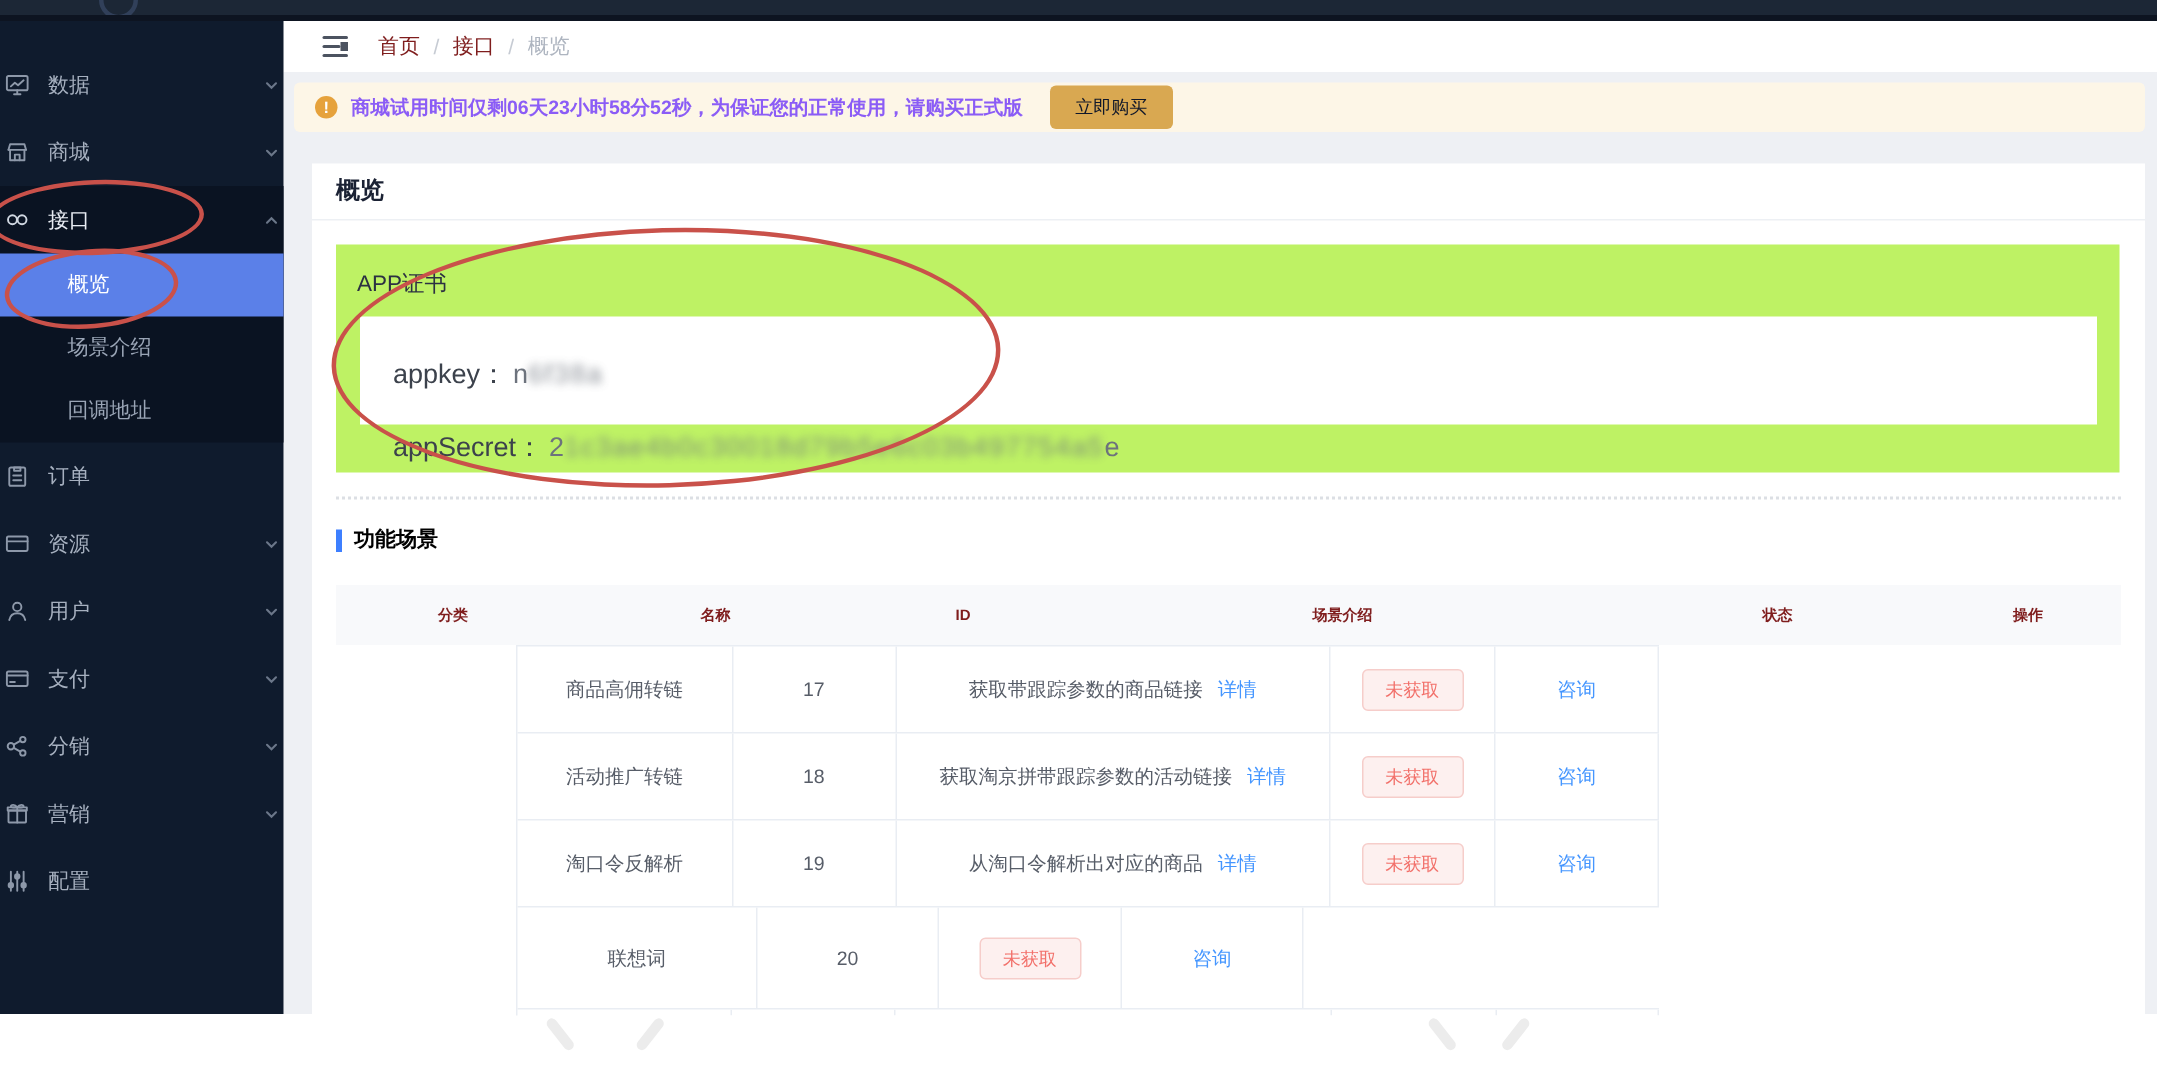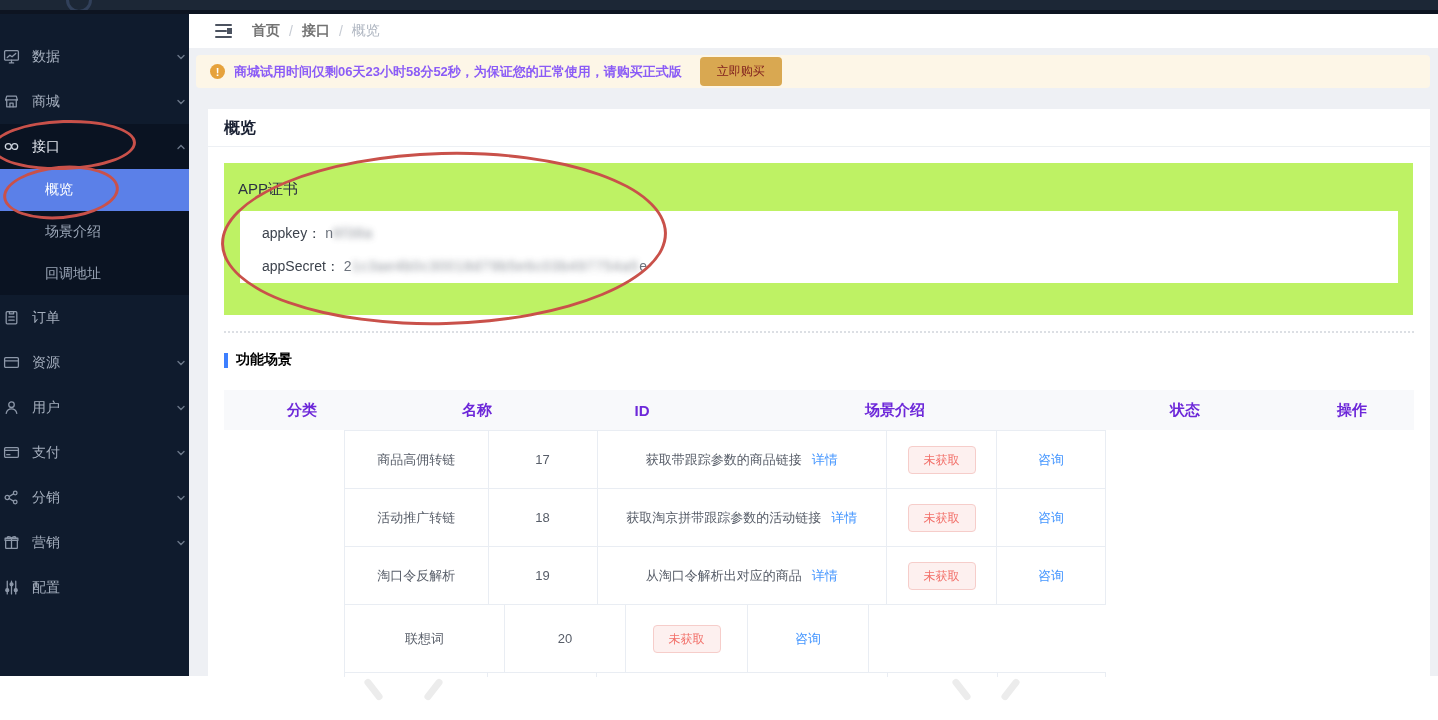--- a/index.html
+++ b/index.html
@@ -32,55 +32,55 @@
   
   .crumb-bar{position:absolute;left:189px;top:14px;width:1249px;height:34px;
     background:#fff;display:flex;align-items:center;z-index:2}
   .fold-icon{width:17px;height:14px;margin-left:26px;margin-right:20px;position:relative;cursor:pointer}
   .fold-icon i{position:absolute;left:0;height:2px;background:#4c5360;border-radius:1px}
   .fold-icon i:nth-child(1){top:0;width:17px}
   .fold-icon i:nth-child(2){top:6px;width:12px}
   .fold-icon i:nth-child(3){top:12px;width:17px}
   .fold-icon b{position:absolute;right:0;top:4px;width:5px;height:6px;background:#4c5360}
   .crumbs{display:flex;align-items:center;font-size:14px}
-  .crumb{color:#737373;font-weight:bold;cursor:pointer}
+  .crumb{color:#7f1d1d;font-weight:normal;cursor:pointer}
   .crumb.last{color:#aeb5c0;font-weight:normal;cursor:default}
   .crumb-sep{color:#c6cbd3;margin:0 9px;font-weight:normal}
   
   .content-bg{position:absolute;left:189px;top:48px;width:1249px;height:628px;
     background:#eef0f4;z-index:1}
   .banner{position:absolute;left:196px;top:55px;width:1234px;height:33px;
     background:#fdf6e7;border-radius:4px;display:flex;align-items:center;
     box-sizing:border-box;padding:0 14px;z-index:2}
   .warn-icon{width:15px;height:15px;border-radius:50%;background:#e6a23c;color:#fff;
     font-size:11px;font-weight:bold;display:flex;align-items:center;justify-content:center;
     margin-right:9px;flex:none}
   .banner-text{font-size:13px;color:#8b5cf6;font-weight:bold}
-  .buy-btn{margin-left:18px;background:#d9a851;color:#7f1d1d;font-size:12px;
+  .buy-btn{margin-left:18px;background:#d9a851;color:#0f172a;font-size:12px;
     padding:6px 17px;border-radius:4px;border:none;cursor:pointer;font-family:inherit}
   
   .card{position:absolute;left:208px;top:109px;width:1222px;height:611px;
     background:#fff;z-index:2}
   .card-title{height:37px;line-height:37px;padding:0 16px;font-size:16px;font-weight:bold;
     color:#1b2234;border-bottom:1px solid #edf0f4}
   .panel{position:absolute;left:16px;top:54px;width:1189px;height:152px;background:#bef264}
   .panel-title{padding:17px 0 0 14px;font-size:15px;color:#2c3142}
   .cert-box{position:absolute;left:16px;top:48px;width:1158px;height:72px;background:#fff}
-  .cert-line{font-size:14px;color:#3c424c;padding-left:22px;margin-top:12px;line-height:21px}
+  .cert-line{font-size:18px;color:#3c424c;padding-left:22px;margin-top:28px;line-height:21px}
   .cert-line .val{color:#6d737d;margin-left:4px}
   .blurred{filter:blur(3px);opacity:.8;letter-spacing:1px}
   .divider{position:absolute;left:16px;top:222px;width:1190px;height:0;
     border-top:2px dotted #dcdfe4}
   .section-head{position:absolute;left:16px;top:242px;display:flex;align-items:center}
   .blue-bar{width:4px;height:15px;background:#3d7fff;margin-right:8px}
   .section-title{font-size:14px;font-weight:bold;color:#000000}
   
   .tbl-header{position:absolute;left:16px;top:281px;width:1190px;height:40px;
     background:#f8f9fb;display:flex;align-items:center}
-  .th{font-size:15px;color:#6d28d9;font-weight:bold;text-align:center}
+  .th{font-size:10px;color:#7f1d1d;font-weight:bold;text-align:center}
   .hc0{width:156px}.hc1{width:194px}.hc2{width:136px}.hc3{width:370px}.hc4{width:210px}.hc5{flex:1}
   .tbl-body{position:absolute;left:136px;top:321px;width:762px;box-sizing:border-box;
     border-left:1px solid #e9edf3;border-top:1px solid #e9edf3}
   .tr{display:flex;border-bottom:1px solid #e9edf3;min-height:57px}
   .tr.tall{min-height:67px}
   .td{border-right:1px solid #e9edf3;display:flex;align-items:center;justify-content:center;
     font-size:13px;color:#575d68;box-sizing:border-box;padding:4px 8px}
   .td .cellwrap{text-align:center;line-height:20px}
   .bc0{width:160px}.bc1{width:121px}.bc2{width:325px}.bc3{width:122px}.bc4{width:121px}
   .badge{display:inline-block;background:#fdf0ef;border:1px solid #f6cdca;color:#f2706a;

